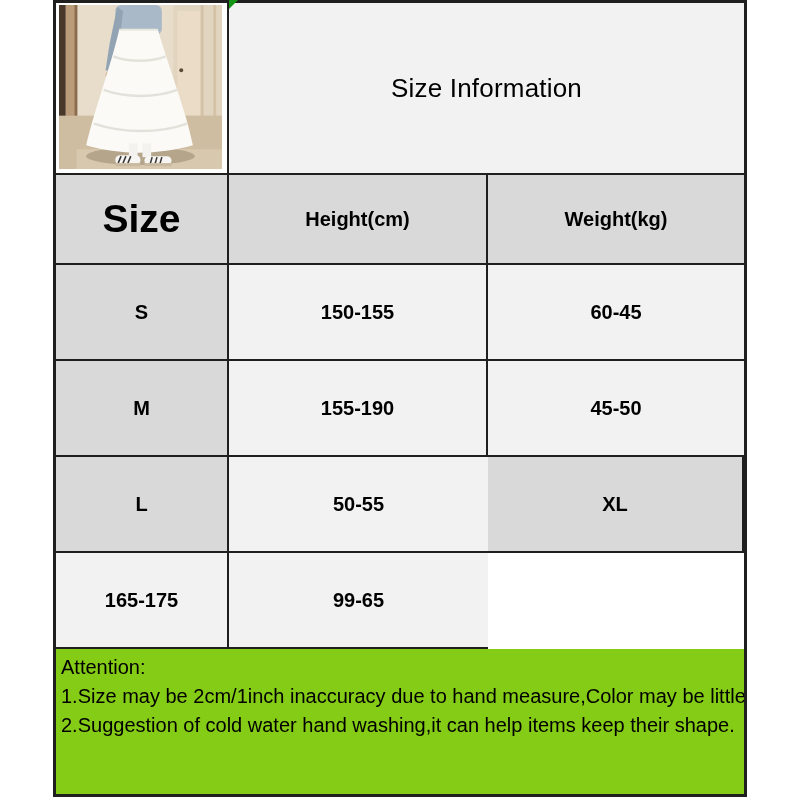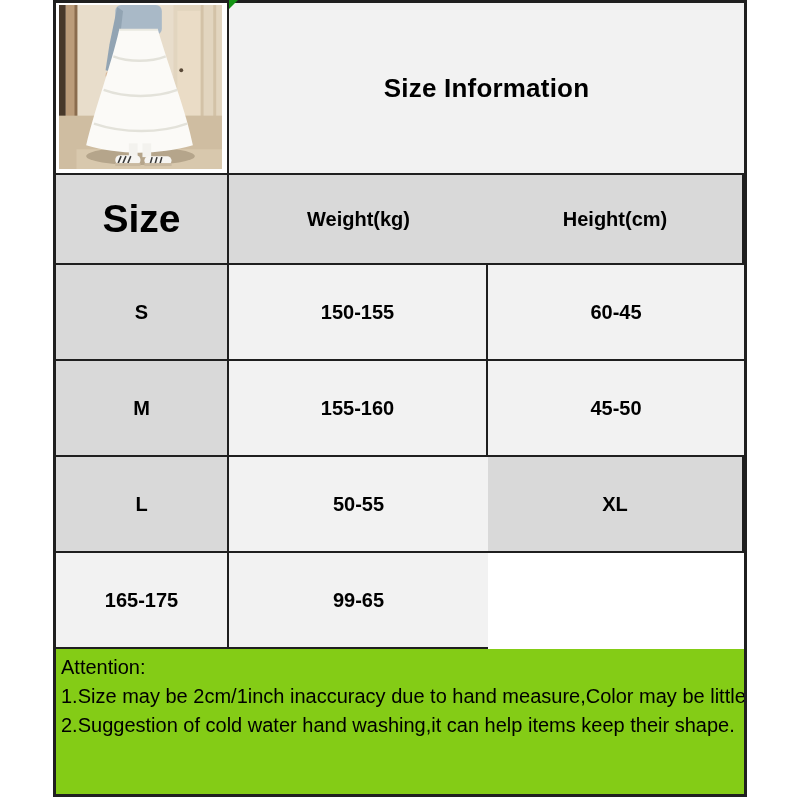--- a/index.html
+++ b/index.html
@@ -17,21 +17,21 @@
     box-sizing:border-box;
     border-right:2px solid #1f1f1f;
     border-bottom:2px solid #1f1f1f;
     display:flex;align-items:center;justify-content:center;
     overflow:hidden;
   }
   .last-col{border-right:none;}
   .photo-cell{background:#fff;padding:2px 5px 4px 3px;align-items:stretch;justify-content:stretch;}
   .photo-cell svg{width:100%;height:100%;display:block;}
   .title-cell{grid-column:2 / 4;background:#f2f2f2;border-right:none;}
-  .title-text{font-size:26px;font-weight:bold;letter-spacing:0.2px;}
+  .title-text{font-size:26px;font-weight:normal;letter-spacing:0.2px;}
   .head-cell{background:#d9d9d9;font-weight:bold;}
   .size-head{font-size:39px;}
   .col-head{font-size:20px;}
   .row-label{background:#d9d9d9;font-weight:bold;font-size:20px;}
   .val-cell{background:#f2f2f2;font-weight:bold;font-size:20px;}
   .attention-cell{
     grid-column:1 / 4;border-right:none;border-bottom:none;background:#84cc16;
     display:block;padding:4px 4px 16px 5px;
   }
   .attn-line{font-size:20px;line-height:29px;white-space:nowrap;}
@@ -87,29 +87,29 @@
         <path d="M96 154 L94 161 M101 154 L99 161 M106 154 L104 161" stroke="#3a3a3a" stroke-width="1.6"></path>
         <rect x="58" y="160" width="26" height="3" fill="#c9b9a0"></rect>
         <rect x="88" y="160" width="28" height="3" fill="#c9b9a0"></rect>
       </svg>
     </div>
     <div class="cell title-cell">
       <span class="title-text">Size Information</span>
     </div>
 
     <div class="cell head-cell size-head">Size</div>
+    <div class="cell head-cell col-head">Height(cm)</div>
     <div class="cell head-cell col-head last-col">Weight(kg)</div>
-    <div class="cell head-cell col-head">Height(cm)</div>
 
     <div class="cell row-label">S</div>
     <div class="cell val-cell">150-155</div>
     <div class="cell val-cell last-col">60-45</div>
 
     <div class="cell row-label">M</div>
-    <div class="cell val-cell">155-160</div>
+    <div class="cell val-cell">155-190</div>
     <div class="cell val-cell last-col">45-50</div>
 
     <div class="cell row-label">L</div>
     <div class="cell val-cell last-col">50-55</div>
 
     <div class="cell row-label">XL</div>
     <div class="cell val-cell">165-175</div>
     <div class="cell val-cell last-col">99-65</div>
 
     <div class="cell attention-cell">

